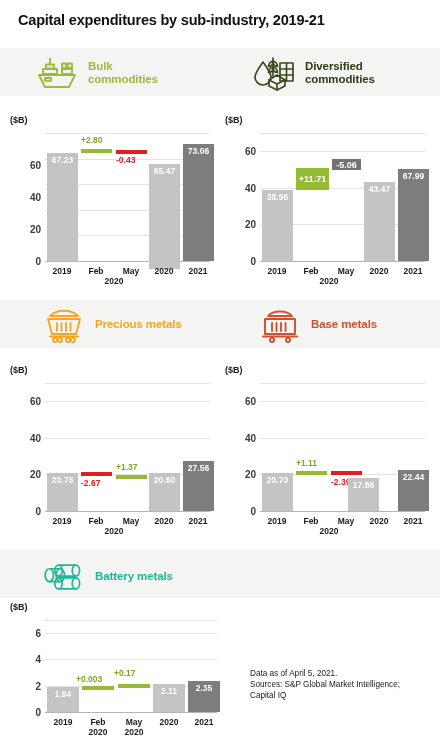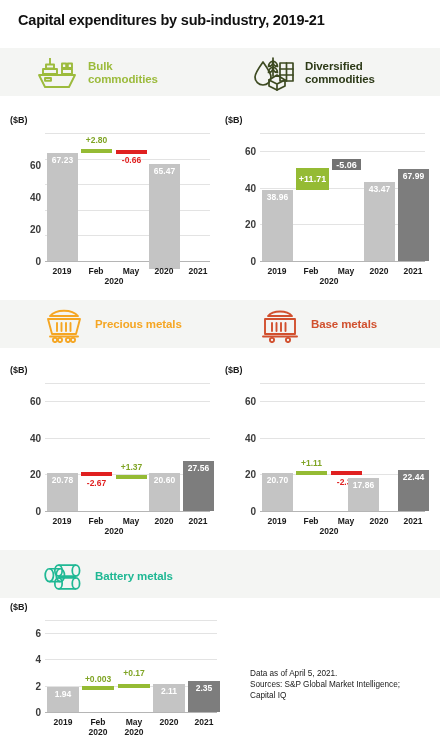--- a/index.html
+++ b/index.html
@@ -59,21 +59,21 @@
     text-align: center; color: #ffffff;
     font-size: 8.5px; font-weight: bold;
   }
   .conn {
     position: absolute; height: 4px;
   }
   .conn.pos { background: #95bb34; }
   .conn.neg { background: #e02020; }
   .dlabel {
     position: absolute; font-size: 8.5px; font-weight: bold;
-    text-align: center; white-space: nowrap;
+    white-space: nowrap;
   }
   .dlabel.pos { color: #7fa424; }
   .dlabel.neg { color: #e02020; }
   .boxlabel {
     position: absolute; font-size: 9px; font-weight: bold;
     color: #ffffff; display:flex; align-items:center; justify-content:center;
   }
   .boxlabel.pos { background: #95bb34; }
   .boxlabel.neg { background: #737373; }
   .xtick {
@@ -221,26 +221,29 @@
       <div class="ytick" style="top:128px;">0</div>
 
       <div class="bar light" style="left:2px;top:20.4px;width:31px;height:107.6px;">
         <span class="vlabel">67.23</span>
       </div>
 
       <div class="conn pos" style="left:36px;top:15.9px;width:31px;"></div>
       <div class="dlabel pos" style="left:36px;width:31px;top:2px;">+2.80</div>
 
       <div class="conn neg" style="left:71px;top:17.0px;width:31px;"></div>
-      <div class="dlabel neg" style="left:71px;width:31px;top:22px;">-0.66</div>
+      <div class="dlabel neg" style="left:71px;width:31px;top:22px;">-0.43</div>
 
       <div class="bar light" style="left:104px;top:31px;width:31px;height:104.8px;">
         <span class="vlabel">65.47</span>
       </div>
 
+      <div class="bar dark" style="left:138px;top:11.1px;width:31px;height:116.9px;">
+        <span class="vlabel">73.06</span>
+      </div>
 
       <div class="xtick" style="left:17px;top:133px;">2019</div>
       <div class="xtick" style="left:51px;top:133px;">Feb</div>
       <div class="xtick" style="left:86px;top:133px;">May</div>
       <div class="xtick" style="left:119px;top:133px;">2020</div>
       <div class="xtick" style="left:153px;top:133px;">2021</div>
       <div class="xsub" style="left:69px;top:143px;">2020</div>
     </div>
   </div>
 

